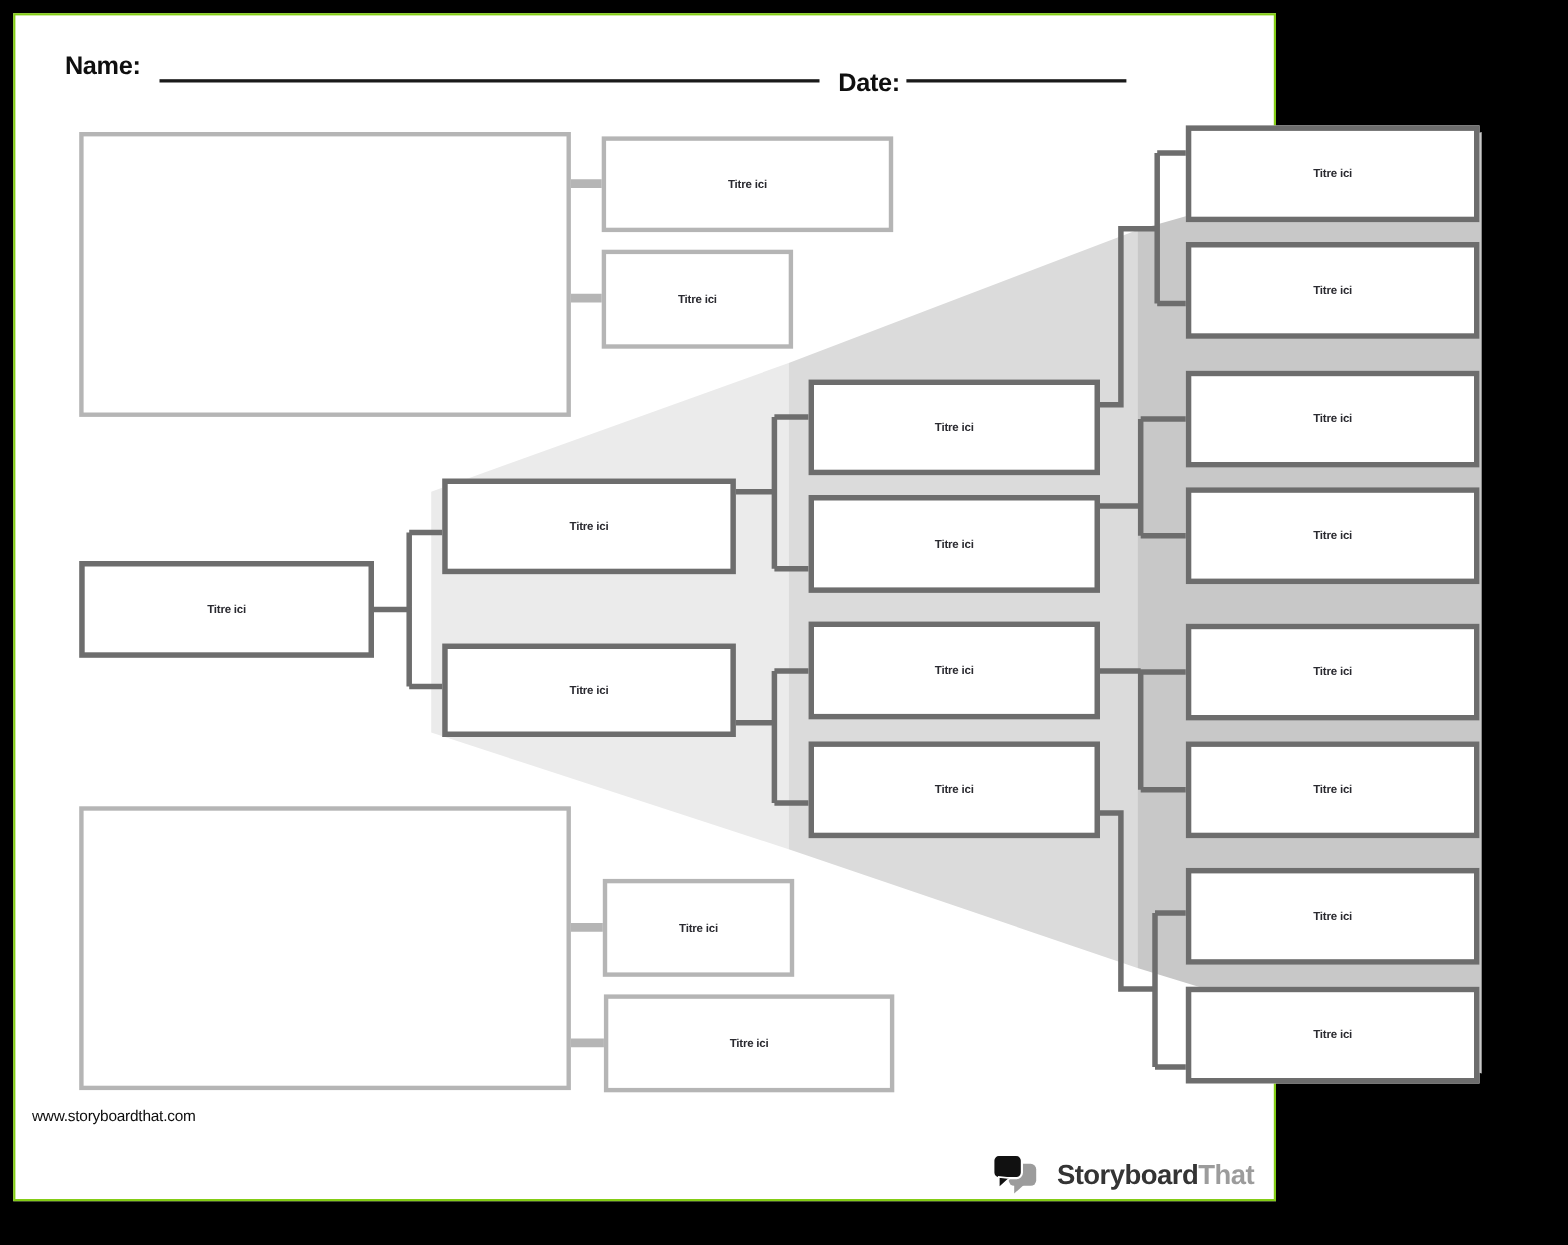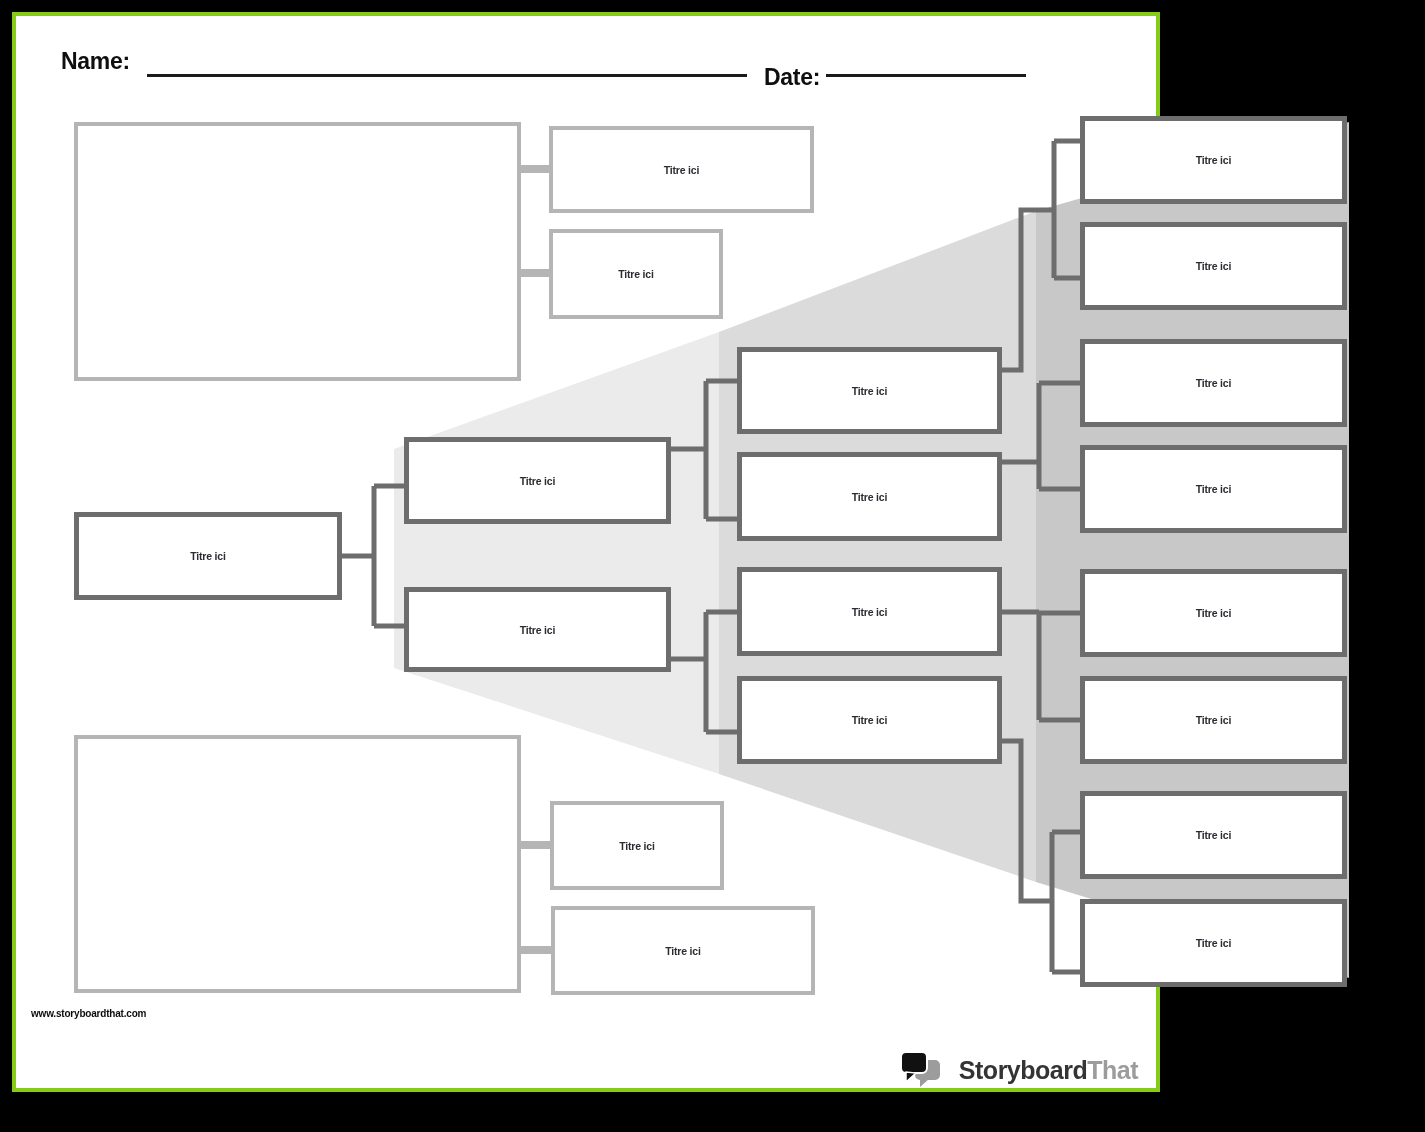--- a/index.html
+++ b/index.html
@@ -1,30 +1,30 @@
 <!DOCTYPE html>
 <html><head>
 <meta charset="utf-8">
 <style>
   html,body{margin:0;padding:0;background:#000;width:1425px;height:1132px;overflow:hidden;
             font-family:"Liberation Sans",sans-serif;}
   .page{position:absolute;left:12px;top:12px;width:1148px;height:1080px;background:#fff;
-        border:4px solid #84cc16;box-sizing:border-box;}
+        border:2px solid #84cc16;box-sizing:border-box;}
   
   .hdr-label{position:absolute;font-weight:bold;font-size:23px;color:#0f0f0f;letter-spacing:-.3px;}
   .hdr-line{position:absolute;height:22px;border-bottom:3px solid #1a1a1a;}
   
   .box{position:absolute;background:#fff;box-sizing:border-box;display:flex;align-items:center;
        justify-content:center;}
   .box span{font-weight:bold;font-size:10.5px;color:#2b2b31;letter-spacing:-.2px;}
   .dark{border:5px solid #6d6d6d;}
   .light{border:4px solid #b5b5b5;}
   .svg-layer{position:absolute;left:0;top:0;}
   
-  .site{position:absolute;left:15px;top:992px;font-weight:bold;font-size:10px;color:#0d0d0d;letter-spacing:-.2px;}
+  .site{position:absolute;left:15px;top:992px;font-weight:normal;font-size:14px;color:#0d0d0d;letter-spacing:-.2px;}
   .logo{position:absolute;right:18px;top:1035px;display:flex;align-items:center;gap:17px;}
   .logo-text{font-weight:bold;font-size:25px;letter-spacing:-.5px;}
   .logo-text .p1{color:#343434;}
   .logo-text .p2{color:#9c9c9c;}
 </style>
 </head>
 <body>
 
 <div class="page">
 

